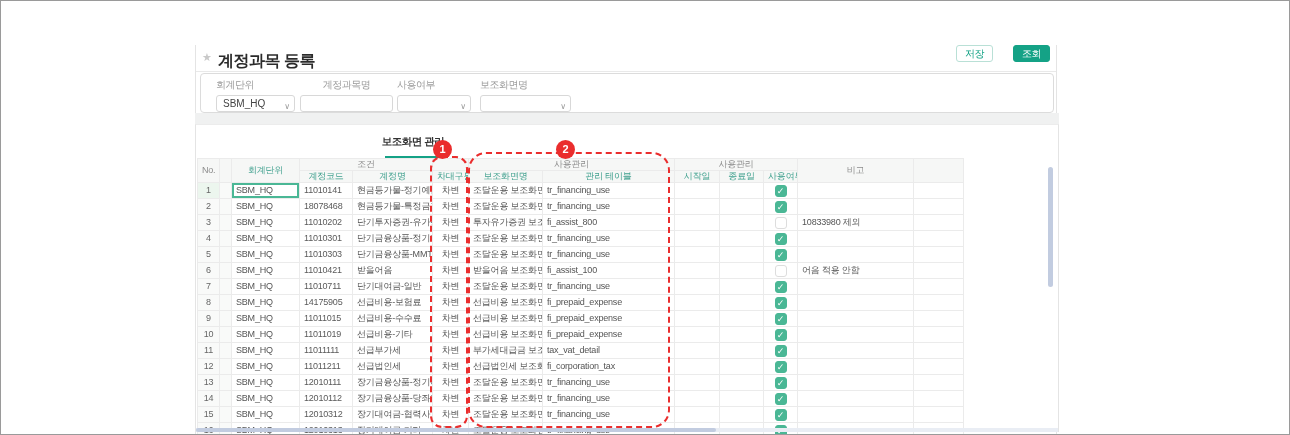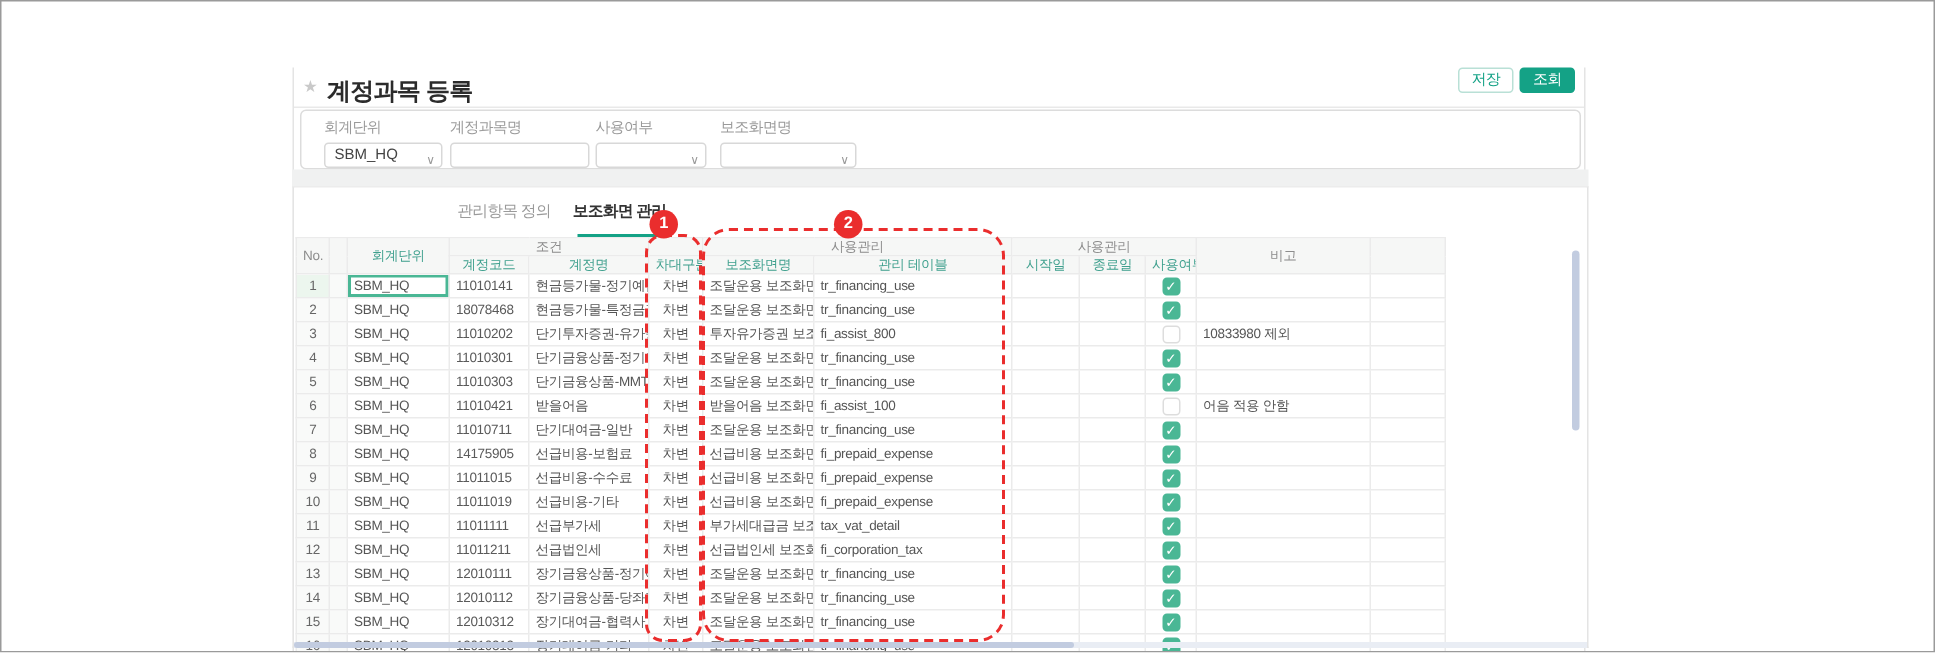--- a/index.html
+++ b/index.html
@@ -10,33 +10,33 @@
   body{font-family:"Liberation Sans",sans-serif;background:#fff;}
   .screen{position:relative;width:1290px;height:435px;background:#fff;border:1px solid #9a9a9a;overflow:hidden;}
   .titlebar{position:absolute;left:0;top:0;width:1290px;height:38px;background:#fff;border:2px solid #000;display:flex;align-items:center;padding-left:12px;z-index:5;}
   .titlebar .title{font-size:21px;font-weight:bold;color:#0d0d0d;letter-spacing:-0.5px;}
 
   .panel{position:absolute;left:194px;top:44px;width:862px;height:389px;background:#fff;border-left:1px solid #e4e4e4;border-right:1px solid #e4e4e4;}
   .panel-header{position:absolute;left:0;top:0;width:100%;height:26px;}
   .star{position:absolute;left:6px;top:6px;font-size:11px;color:#c9c9c9;}
   .section-title{position:absolute;left:22px;top:6px;font-size:16px;font-weight:bold;color:#2b2b2b;letter-spacing:-0.5px;}
   .hdr-sep{position:absolute;left:0;top:26px;width:100%;height:1px;background:#e9e9e9;}
-  .btns{position:absolute;right:6px;top:0;display:flex;gap:4px;justify-content:center;}
+  .btns{position:absolute;right:6px;top:0;display:flex;gap:20px;justify-content:center;}
   .btn{height:17px;font-size:10px;line-height:15px;padding:0 8px;border-radius:3px;cursor:pointer;font-family:"Liberation Sans",sans-serif;letter-spacing:-0.5px;}
   .btn-save{background:#fff;border:1px solid #b9e0d6;color:var(--accent);}
   .btn-search{background:var(--accent);border:1px solid var(--accent);color:#fff;}
 
   .filter-box{position:absolute;left:4px;top:28px;width:854px;height:40px;border:1px solid #dcdcdc;border-radius:4px;background:#fff;}
   .field{position:absolute;top:4px;}
   .field .flabel{display:block;font-size:10px;color:#9a9a9a;letter-spacing:-0.5px;margin-bottom:3px;}
   .fctrl{position:relative;height:17px;border:1px solid #d8d8d8;border-radius:3px;background:#fff;font-size:10px;color:#444;line-height:15px;padding:0 14px 0 6px;overflow:hidden;white-space:nowrap;}
   .fctrl.input{padding-right:4px;}
   .chev{position:absolute;right:4px;top:3px;font-size:8px;color:#999;}
   .f0{left:15px;} .f0 .fctrl{width:79px;}
-  .f1{left:99px;} .f1 .fctrl{width:93px;}
+  .f1{left:99px;text-align:center;} .f1 .fctrl{width:93px;}
   .f2{left:196px;} .f2 .fctrl{width:74px;}
   .f3{left:279px;} .f3 .fctrl{width:91px;}
 
   .gray-band{position:absolute;left:-1px;top:68px;width:864px;height:11px;background:#f0f1f1;}
 
   .grid-card{position:absolute;left:-1px;top:79px;width:864px;height:308px;background:#fff;border:1px solid #e4e4e4;border-top:1px solid #ececec;}
   .tabs{position:absolute;left:0;top:0;width:100%;height:33px;}
   .tab{position:absolute;top:0;height:33px;line-height:33px;text-align:center;font-size:10.5px;color:#9a9a9a;letter-spacing:-0.5px;cursor:pointer;}
   .tab.active{color:#333;font-weight:bold;}
   .tab1{left:19px;width:78px;} .tab2{left:101px;width:78px;} .tab3{left:178px;width:78px;}
@@ -113,21 +113,20 @@
           <span></span>
           <span class="chev">∨</span>
         </div>
       </div>
     </div>
 
     <div class="gray-band"></div>
 
     <div class="grid-card">
       <div class="tabs">
-        <span class="tab tab2">관리항목 정의</span>
         <span class="tab tab3 active">보조화면 관리</span>
         <span class="tab-underline"></span>
       </div>
 
       <table class="grid">
         <colgroup>
           <col style="width:22px">
             <col style="width:12px">
             <col style="width:68px">
           <col style="width:53px">

